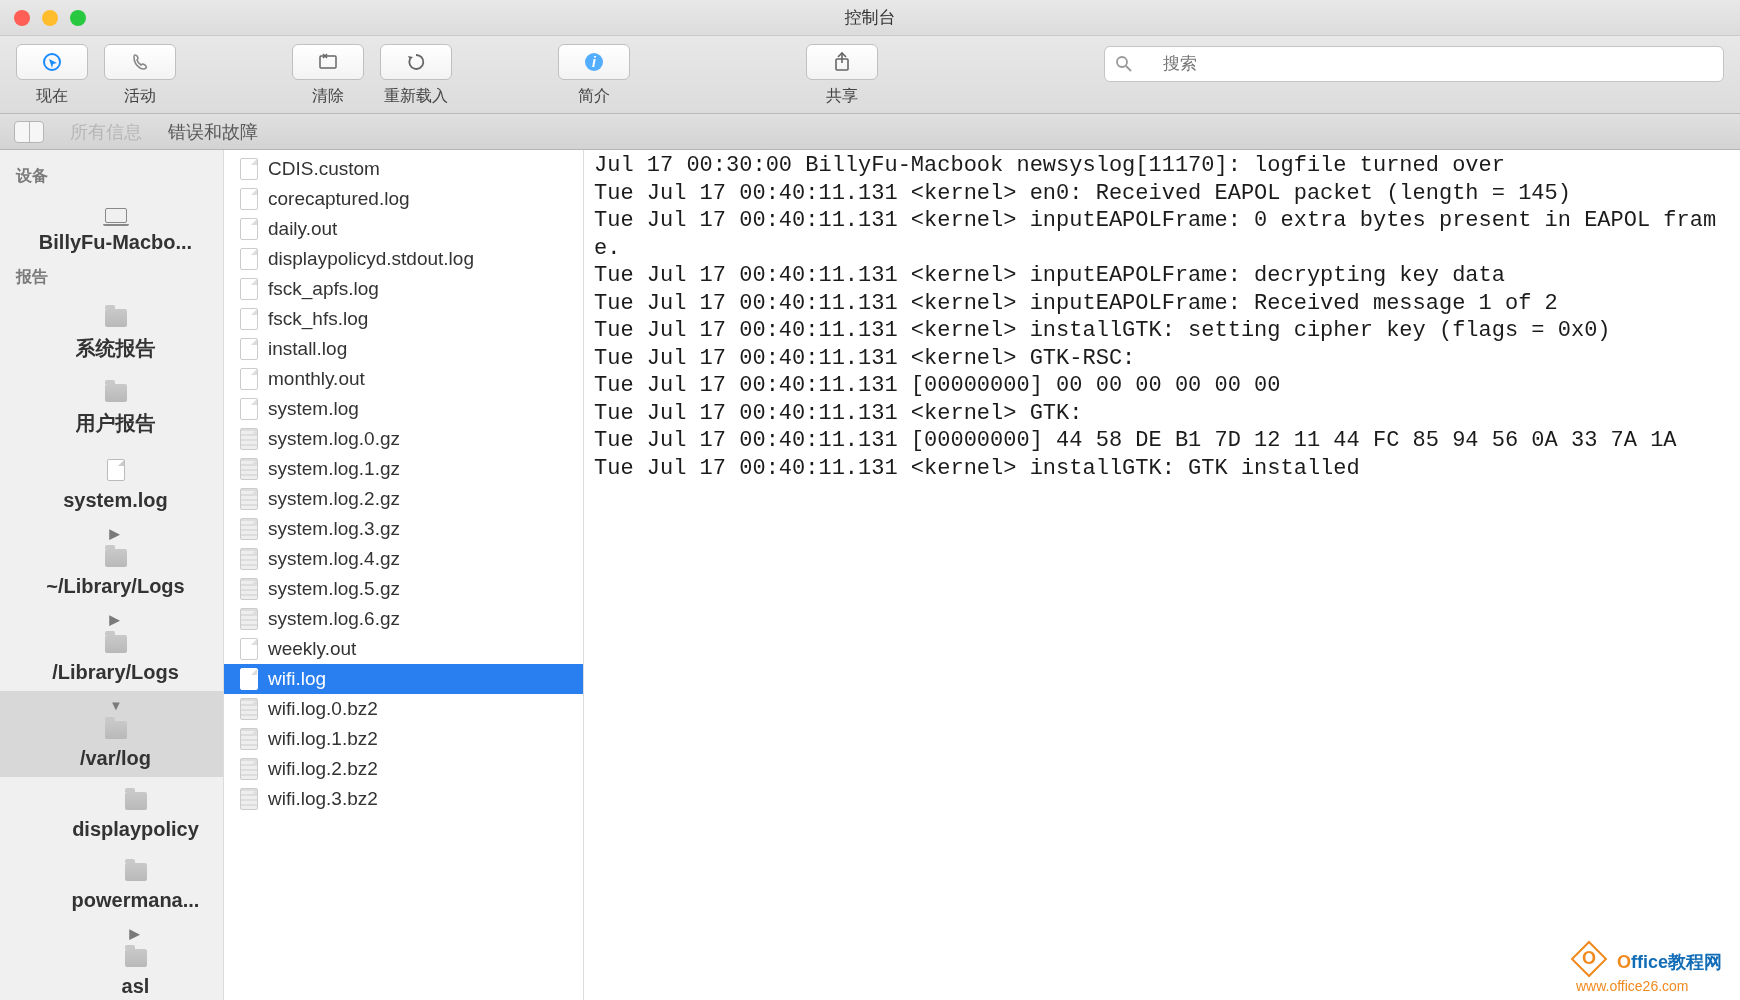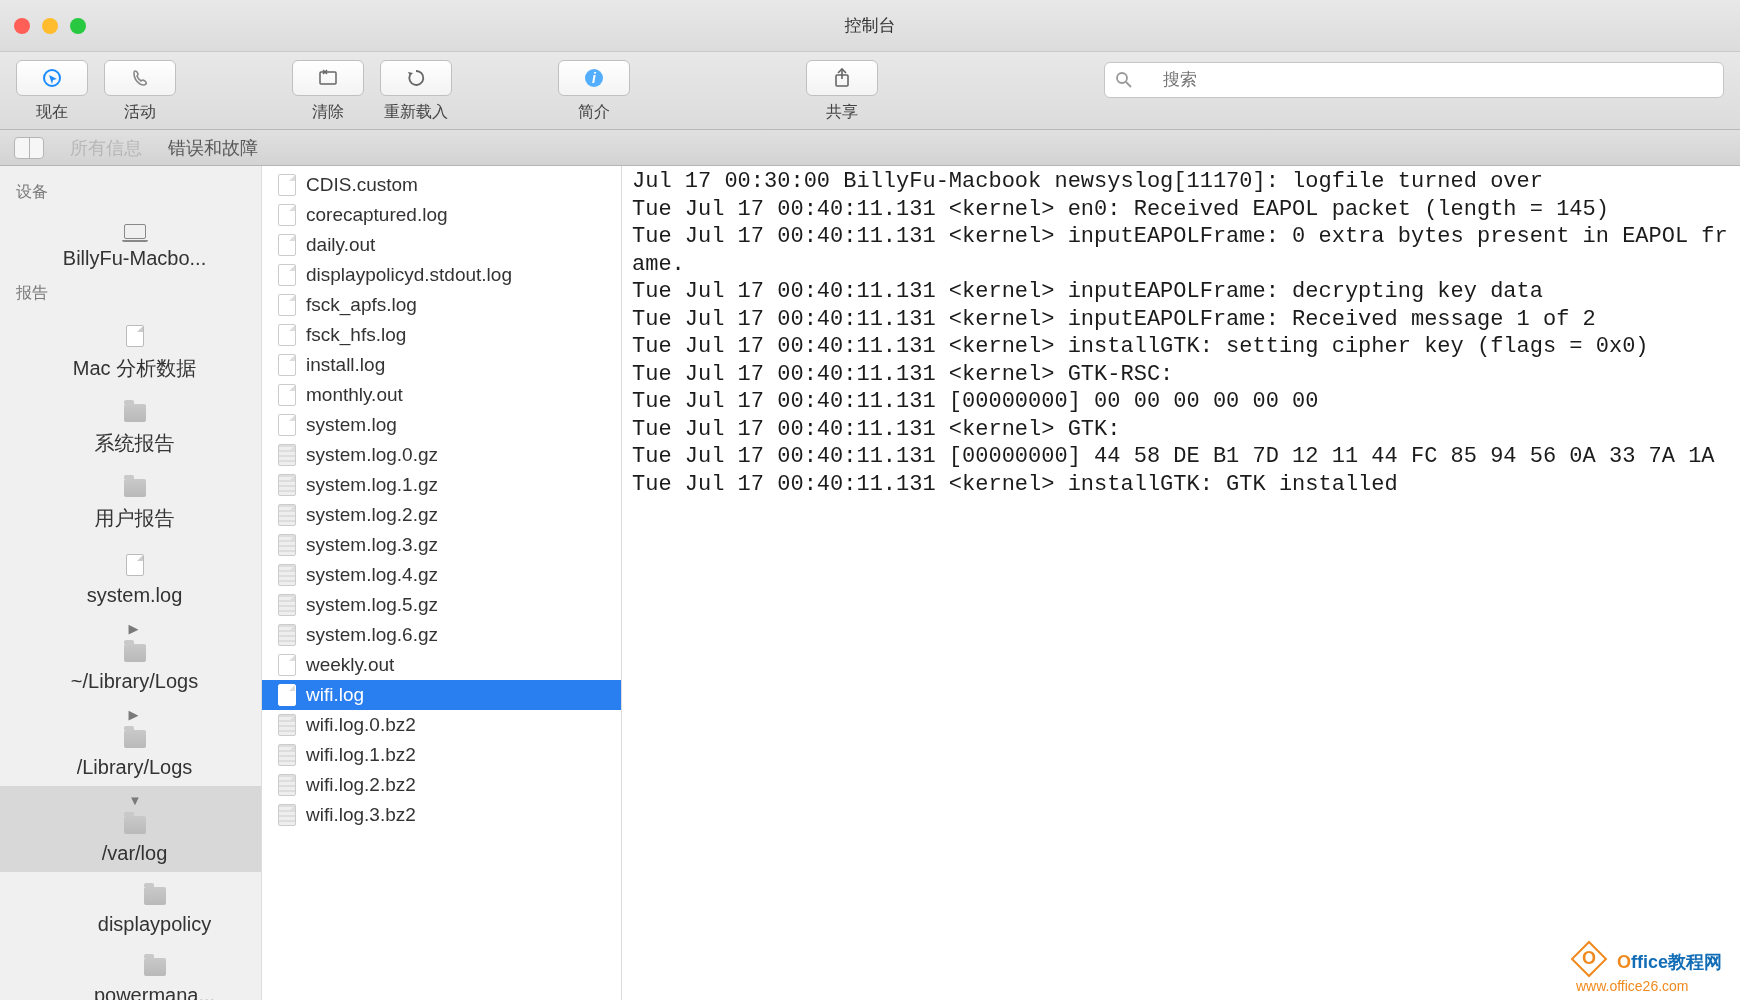--- a/index.html
+++ b/index.html
@@ -1,19 +1,19 @@
 <!DOCTYPE html>
 <html><head>
 <meta charset="utf-8">
 <style>
 * { margin: 0; padding: 0; box-sizing: border-box; font-family: -apple-system, "Helvetica Neue", Arial, sans-serif; }
 body { width: 1740px; height: 1000px; background: #fff; overflow: hidden; }
 
 
-.titlebar { height: 52px; background: linear-gradient(#e8e8e8,#dcdcdc); border-bottom:1px solid #c9c9c9; position: relative; display:flex; align-items:center; }
+.titlebar { height: 36px; background: linear-gradient(#e8e8e8,#dcdcdc); border-bottom:1px solid #c9c9c9; position: relative; display:flex; align-items:center; }
 .traffic { display:flex; gap:12px; margin-left:14px; }
 .dot { width:16px; height:16px; border-radius:50%; }
 .red{background:#ff5f57;} .yellow{background:#ffbd2e;} .green{background:#28c940;}
 .title { position:absolute; left:0; right:0; text-align:center; font-size:17px; color:#333; }
 
 
 .toolbar { height:78px; background:linear-gradient(#e8e8e8,#dcdcdc); border-bottom:1px solid #b8b8b8; display:flex; align-items:flex-start; padding:8px 16px 0 16px; }
 .tgroup { display:flex; flex-direction:column; align-items:center; margin-right:16px; }
 .tbtnrow { display:flex; gap:6px; }
 .tbtn { width:72px; height:36px; border:1px solid #c0c0c0; border-radius:6px; background:linear-gradient(#fff,#f3f3f3); display:flex; align-items:center; justify-content:center; cursor:pointer; }
@@ -26,21 +26,21 @@
 .filterbar { height:36px; background:linear-gradient(#e0e0e0,#d3d3d3); border-bottom:1px solid #b5b5b5; display:flex; align-items:center; padding-left:14px; gap:26px; }
 .togglebtn { width:30px; height:22px; border:1px solid #b5b5b5; border-radius:4px; background:#f6f6f6; display:flex; }
 .togglebtn .half { flex:1; } .togglebtn .half:first-child{border-right:1px solid #b5b5b5;}
 .flabel { font-size:18px; color:#b7b7b7; }
 .flabel.active { color:#575757; }
 
 
 .main { display:flex; height: calc(1000px - 36px - 78px - 36px); }
 
 
-.sidebar { width:262px; background:#f0f0f0; border-right:1px solid #dcdcdc; overflow-y:auto; padding-top:10px; }
+.sidebar { width:224px; background:#f0f0f0; border-right:1px solid #dcdcdc; overflow-y:auto; padding-top:10px;font-weight:bold; }
 .shdr { font-size:16px; color:#7a7a7a; padding:6px 16px; }
 .sitem { display:flex; align-items:center; padding:7px 8px 7px 16px; font-size:20px; color:#333; cursor:pointer; gap:8px;flex-direction:column; }
 .sitem.indented { padding-left:56px; }
 .sitem.selected { background:#d8d8d8; }
 .tri { width:12px; display:inline-block; color:#7a7a7a; font-size:13px; }
 .fico { width:22px; height:18px; background:linear-gradient(#c9c9c9,#b9b9b9); border-radius:2px; position:relative; flex-shrink:0; }
 .fico:before { content:''; position:absolute; top:-4px; left:0; width:10px; height:4px; background:#c9c9c9; border-radius:2px 2px 0 0; }
 .dico { width:18px; height:22px; border:1px solid #bbb; border-radius:2px; background:#fff; position:relative; flex-shrink:0; }
 .dico:before { content:''; position:absolute; top:0; right:0; width:6px; height:6px; background:linear-gradient(135deg,#fff 48%,#ccc 52%); }
 .laptop { width:22px; height:15px; border:1.5px solid #888; border-radius:2px; position:relative; flex-shrink:0; }
@@ -185,25 +185,20 @@
     <div class="shdr">设备</div>
     <div class="sitem">
       <span class="tri"></span>
       <span class="laptop"></span>
       <span class="slabel">BillyFu-Macbo...</span>
     </div>
     <div class="shdr">报告</div>
     <div id="sidebar-items">
         <div class="sitem">
           <span class="tri"></span>
-          <span class="dico"></span>
-          <span class="slabel">Mac 分析数据</span>
-        </div>
-        <div class="sitem">
-          <span class="tri"></span>
           <span class="fico"></span>
           <span class="slabel">系统报告</span>
         </div>
         <div class="sitem">
           <span class="tri"></span>
           <span class="fico"></span>
           <span class="slabel">用户报告</span>
         </div>
         <div class="sitem">
           <span class="tri"></span>

